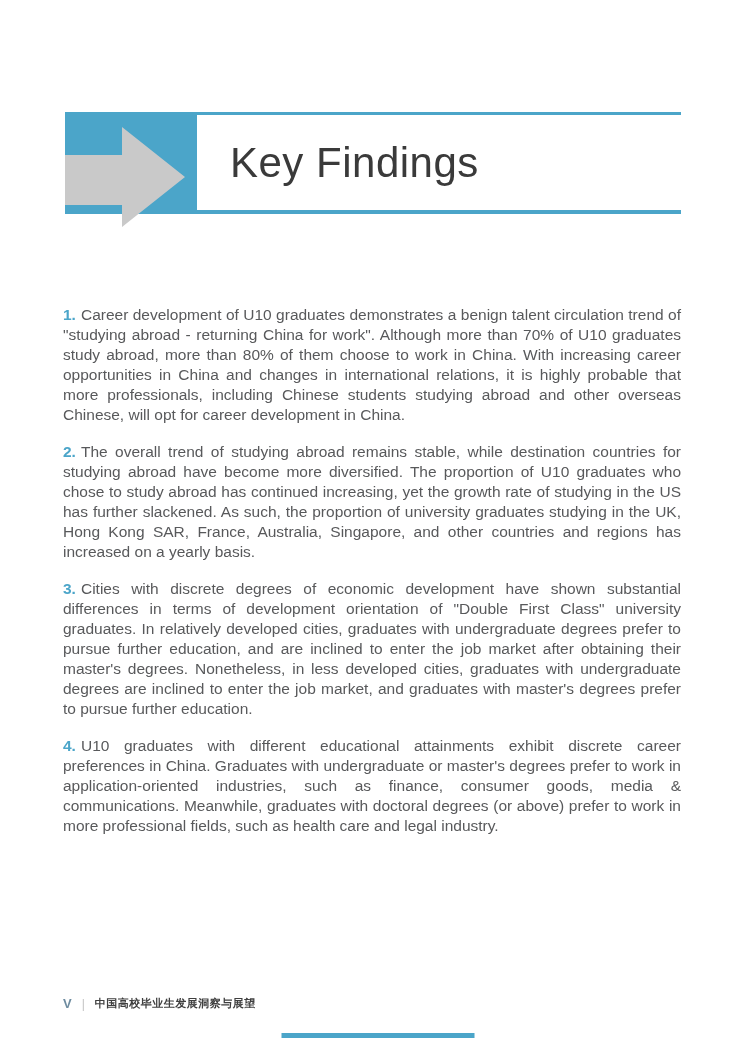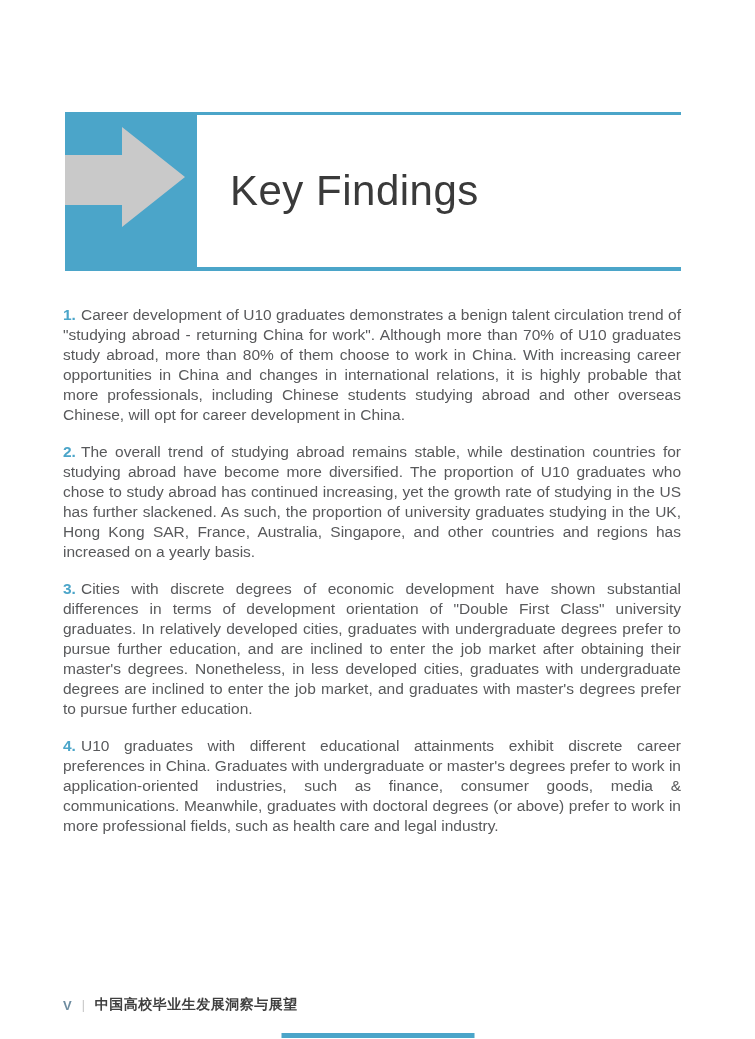--- a/index.html
+++ b/index.html
@@ -7,21 +7,21 @@
     width: 755px; height: 1039px;
     background: #ffffff;
     position: relative;
     overflow: hidden;
     font-family: "Liberation Sans", sans-serif;
   }
 
   
   .header { position: absolute; left: 65px; top: 112px; width: 616px; }
   .header .top-line { height: 3px; background: #4BA5C9; }
-  .header .band { display: flex; height: 152px; justify-content: center; }
+  .header .band { display: flex; height: 95px; justify-content: center; }
   .arrow-box { width: 132px; background: #4BA5C9; flex: 0 0 132px; position: relative; }
   .arrow-box svg { position: absolute; left: 0; top: 0; }
   .title-area { flex: 1; display: flex; align-items: center; padding-left: 33px; background: #ffffff; }
   .page-title {
     font-size: 42px; color: #3a3a3a; font-weight: 500;
     letter-spacing: 0.5px;
   }
   .header .bottom-line { height: 4px; background: #4BA5C9; }
 
   
@@ -32,21 +32,21 @@
   }
   .finding .num { color: #4BA5C9; font-weight: bold; margin-right: 5px; }
 
   
   .footer {
     position: absolute; left: 63px; top: 996px;
     display: flex; align-items: center;
   }
   .page-num { color: #6E8CA0; font-size: 13px; font-weight: bold; }
   .sep { color: #c2c2c2; font-size: 12px; margin: 0 10px; }
-  .report-title { color: #3f3f3f; font-size: 14px; font-weight: bold; letter-spacing: 0.5px; }
+  .report-title { color: #3f3f3f; font-size: 11px; font-weight: bold; letter-spacing: 0.5px; }
 
   
   .bottom-bar {
     position: absolute; left: 50%; transform: translateX(-50%);
     bottom: 1px; width: 193px; height: 5px; background: #4BA5C9;
   }
 </style>
 </head>
 <body>
 

